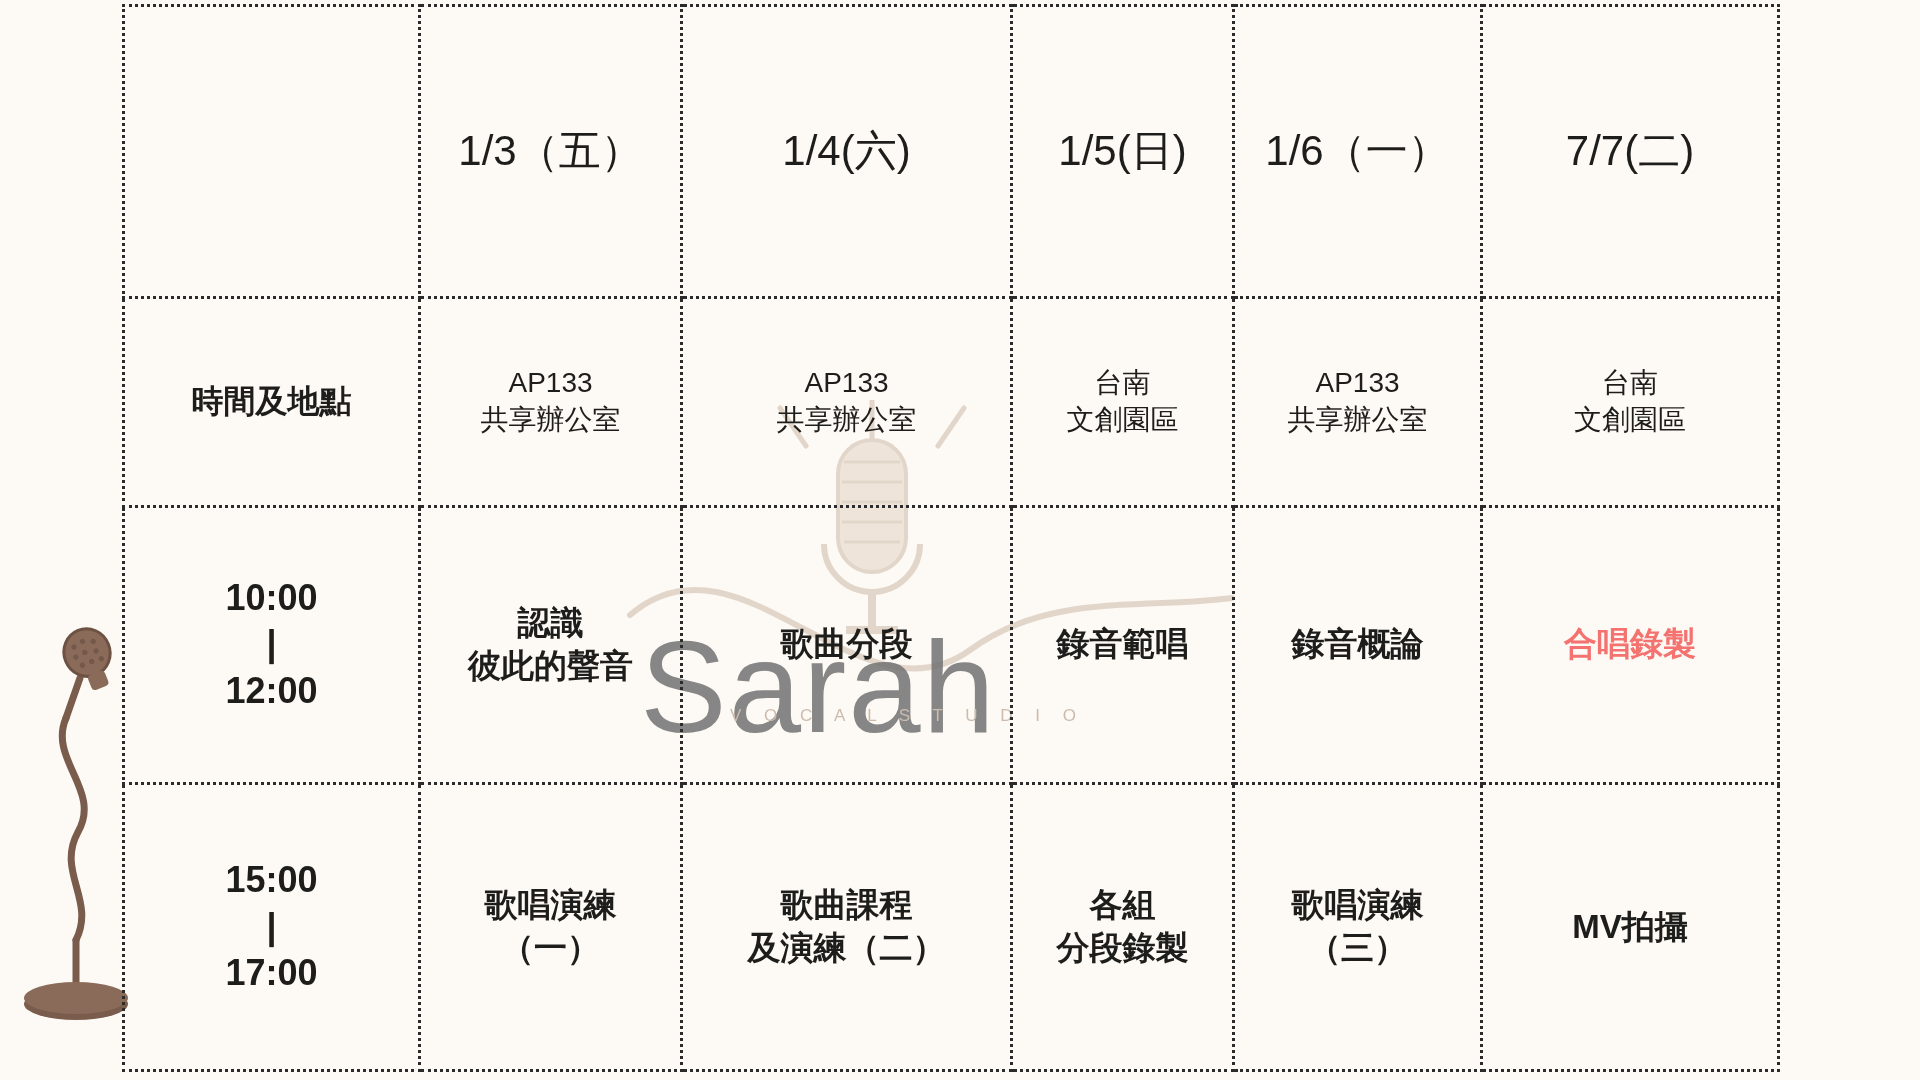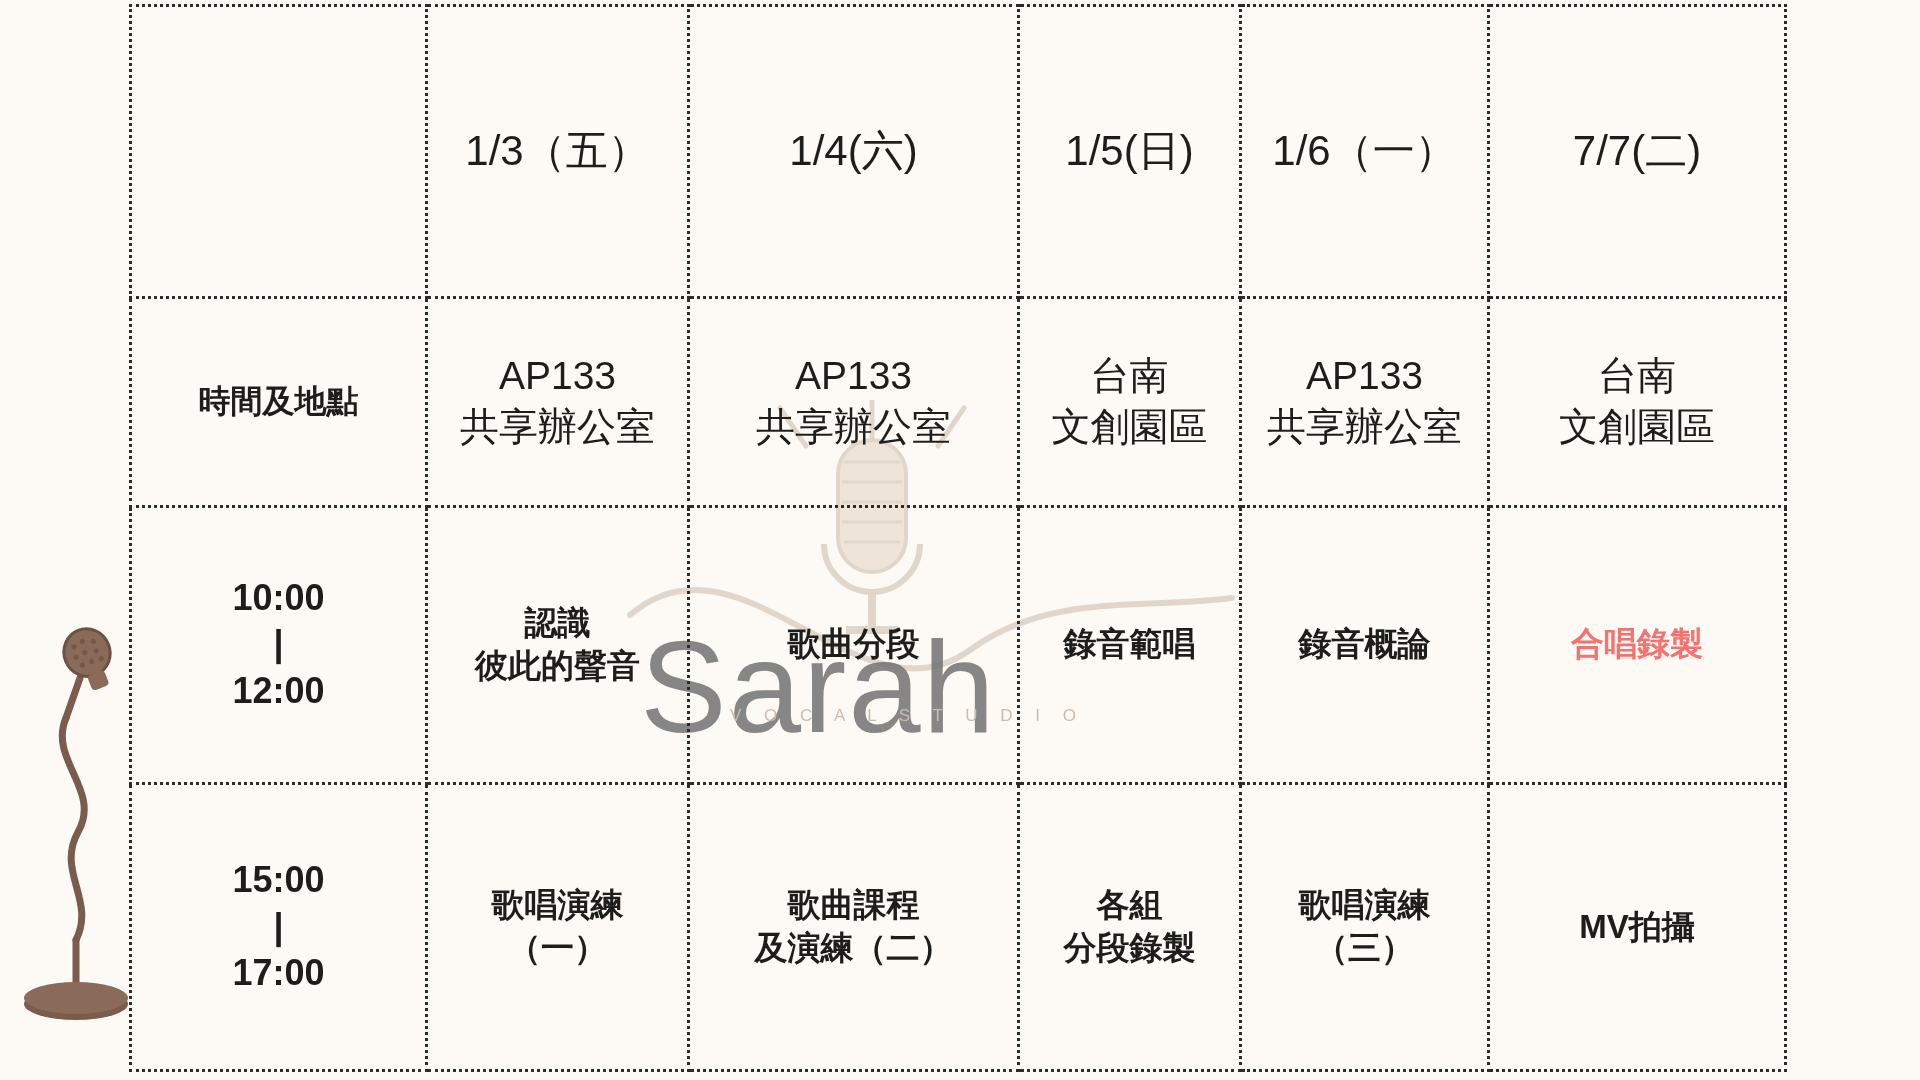--- a/index.html
+++ b/index.html
@@ -57,21 +57,21 @@
     font-family: "Liberation Sans", sans-serif;
     font-size: 17px;
     letter-spacing: 9px;
     color: #cbbcae;
     pointer-events: none;
   }
 
   
   .table-wrap {
     position: absolute;
-    left: 129px;
+    left: 122px;
     top: 4px;
     width: 1655px;
     height: 1068px;
   }
   table.schedule {
     width: 1655px;
     height: 1068px;
     border-collapse: collapse;
     table-layout: fixed;
     position: relative;
@@ -106,21 +106,21 @@
     font-weight: 400;
     font-family: "Liberation Sans", sans-serif;
   }
   .corner-cell { background: transparent; }
 
   .place-label {
     font-size: 32px;
     font-weight: bold;
   }
   .place-cell {
-    font-size: 39px;
+    font-size: 28px;
     font-weight: 400;
   }
   .time-cell {
     font-size: 36px;
     font-weight: 700;
     line-height: 1.22;
   }
   .course-cell {
     font-size: 33px;
     font-weight: bold;

